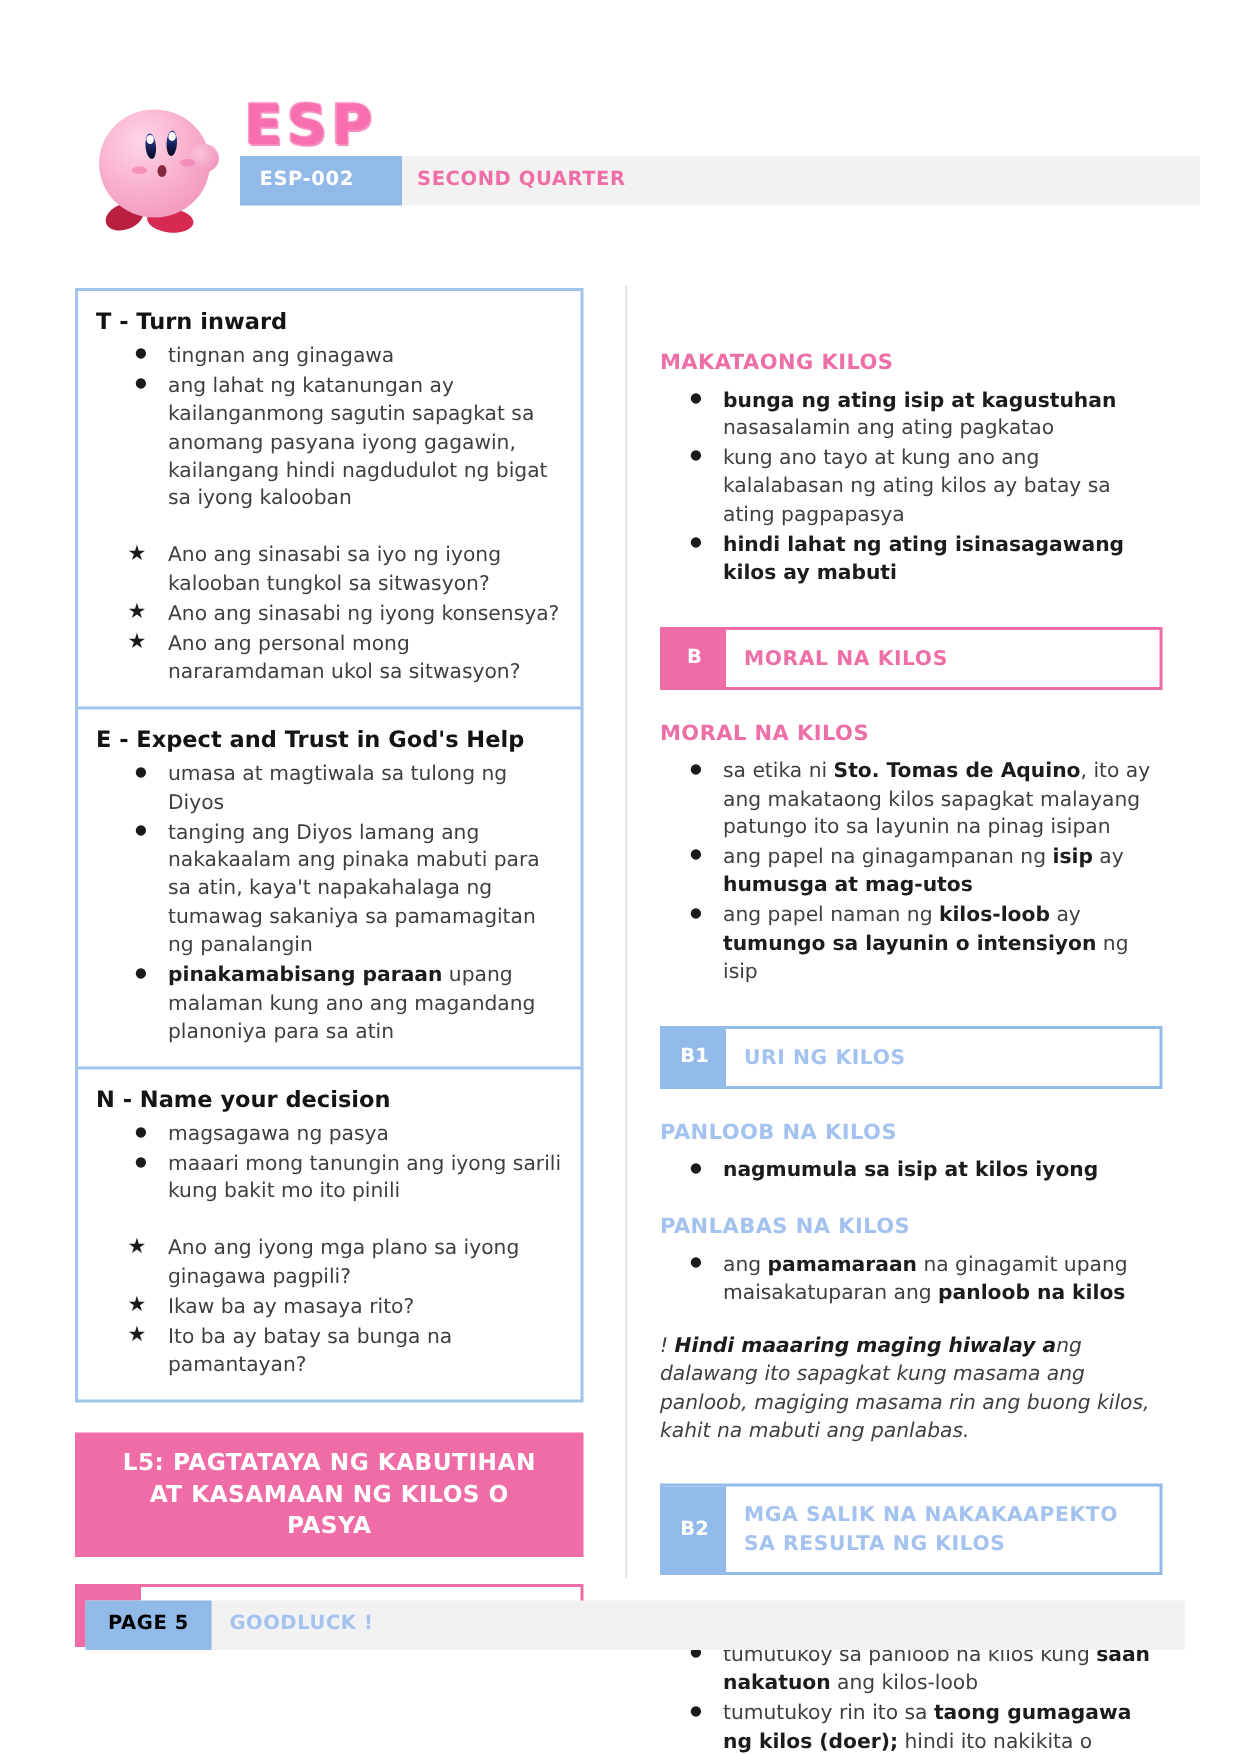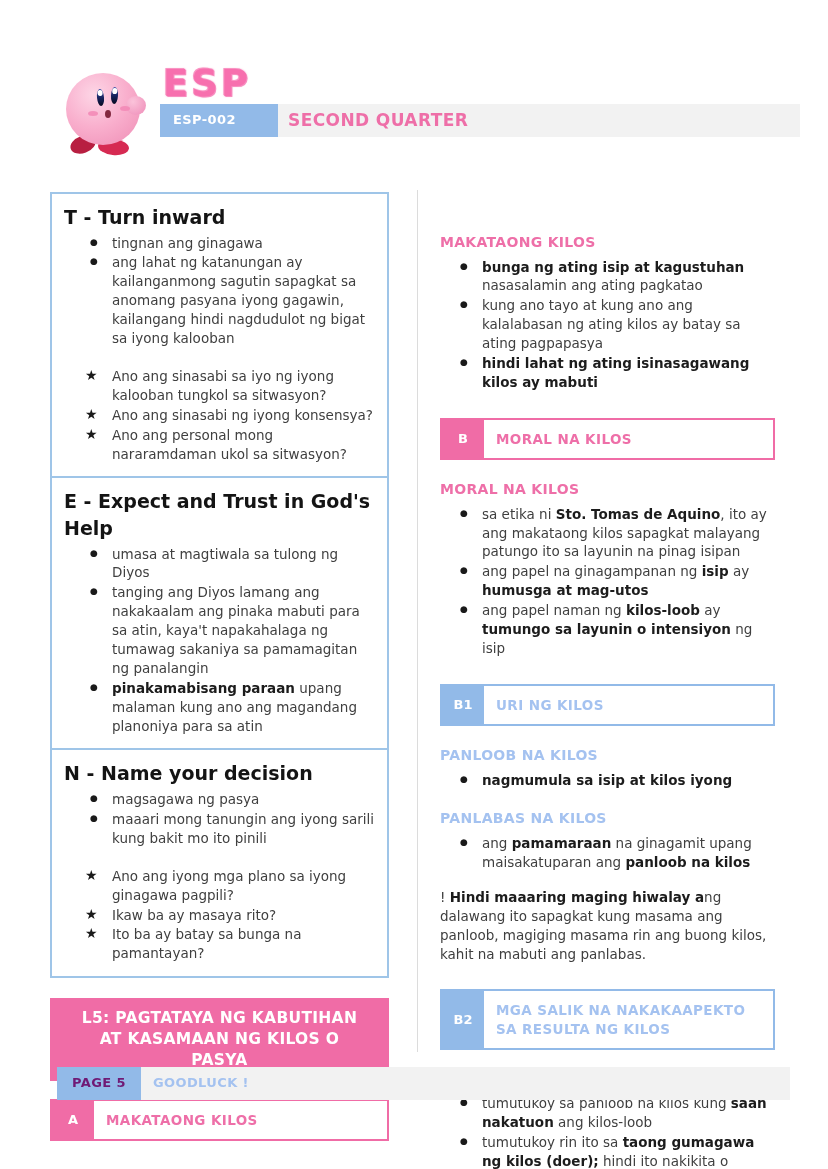--- a/index.html
+++ b/index.html
@@ -23,25 +23,25 @@
   .logo{
     position:absolute;left:163px;top:58px;
     font-size:37px;font-weight:800;letter-spacing:3px;color:#F76FAE;
     text-shadow:1px 1px 0 #F78EC0,-1px -1px 0 #F994C3,0 0 2px #EF5DA0;
   }
   .header-bar{
     position:absolute;left:160px;top:104px;width:640px;height:33px;
     background:var(--bar-bg);display:flex;align-items:stretch;
   }
   .header-badge{
-    width:118px;background:var(--blue-badge);color:#fff;font-weight:bold;
+    width:108px;background:var(--blue-badge);color:#fff;font-weight:bold;
     font-size:13px;display:flex;align-items:center;padding-left:13px;letter-spacing:.4px;
   }
   .header-quarter{
-    color:var(--pink-text);font-weight:bold;font-size:17px;letter-spacing:.4px;
+    color:var(--pink-text);font-weight:bold;font-size:13px;letter-spacing:.4px;
     display:flex;align-items:center;padding-left:10px;
   }
   
   .kirby{position:absolute;left:60px;top:70px;width:92px;height:84px;}
   .kirby .foot{position:absolute;background:#C92349;border-radius:50%;}
   .kirby .foot.fl{left:10px;bottom:1px;width:26px;height:17px;transform:rotate(-20deg);background:#B81F41;}
   .kirby .foot.fr{left:38px;bottom:-1px;width:31px;height:16px;transform:rotate(6deg);background:#D62A52;}
   .kirby .body{
     position:absolute;left:6px;top:3px;width:74px;height:72px;border-radius:50%;
     background:radial-gradient(circle at 38% 30%,#FDD6E6 0%,#F9AFCD 48%,#EE8CB4 100%);
@@ -64,21 +64,21 @@
   .kirby .cheek.cr{left:60px;top:36px;}
   .kirby .mouth{position:absolute;left:45px;top:40px;width:6px;height:8px;border-radius:50%;background:#82283F;}
   
   .divider{position:absolute;left:417px;top:190px;width:1px;height:862px;background:#DCDCDC;}
   .left-col{position:absolute;left:50px;top:192px;width:339px;}
   .right-col{position:absolute;left:440px;top:233px;width:335px;}
   
   .box{border:2px solid var(--box-border);background:#fff;padding:10px 12px 13px 12px;}
   .box + .box{margin-top:-2px;}
   .box .cont{padding-left:44px;}
-  .box-title{font-weight:bold;color:#141414;font-size:19px;margin-bottom:3px;}
+  .box-title{font-weight:bold;color:#141414;font-size:15px;margin-bottom:3px;}
   ul.blist,ul.slist{list-style:none;margin:0;padding:0 0 0 48px;}
   ul.blist li,ul.slist li{position:relative;margin-top:1px;}
   ul.blist li::before{
     content:"●";position:absolute;left:-22px;top:2px;font-size:9px;color:#1A1A1A;
   }
   ul.slist{margin-top:19px;}
   ul.slist li::before{
     content:"★";position:absolute;left:-27px;top:-1px;font-size:14px;color:#1A1A1A;
   }
   .b{font-weight:bold;color:var(--bold-text);}
@@ -101,28 +101,28 @@
   }
   .sec-banner.pink .sb-title{color:var(--pink-text);}
   .sec-banner.blue .sb-title{color:var(--blue-text);}
   
   .rheading{font-weight:bold;font-size:14px;letter-spacing:.3px;margin:20px 0 5px 0;}
   .rheading.first{margin-top:0;}
   .rheading.pink{color:var(--pink-text);}
   .rheading.blue{color:var(--blue-text);}
   .right-col ul.blist{padding-left:42px;}
   .right-col .sec-banner{margin:26px 0 0 0;}
-  .rpara{margin-top:16px;}
+  .rpara{margin-top:16px;font-style:italic;}
   
   .footer-bar{
     position:absolute;left:57px;top:1067px;width:733px;height:33px;
     background:var(--bar-bg);display:flex;align-items:stretch;
   }
   .footer-badge{
-    flex:0 0 auto;background:var(--blue-badge);color:#701a75;font-weight:bold;
+    flex:0 0 auto;background:var(--blue-badge);color:#000000;font-weight:bold;
     font-size:13px;display:flex;align-items:center;padding:0 15px;letter-spacing:.4px;
   }
   .footer-msg{
     color:var(--blue-text);font-weight:bold;font-size:13px;letter-spacing:.4px;
     display:flex;align-items:center;padding-left:12px;text-align:right;
   }
 </style>
 </head>
 <body>
 

